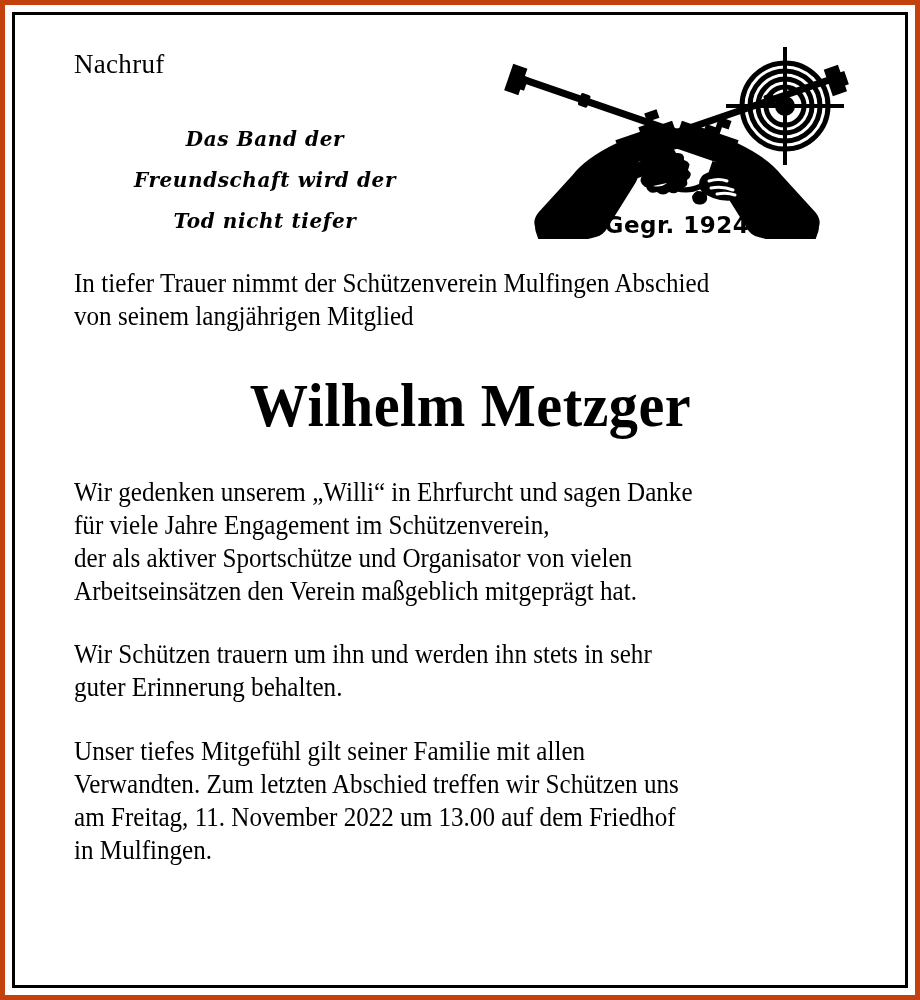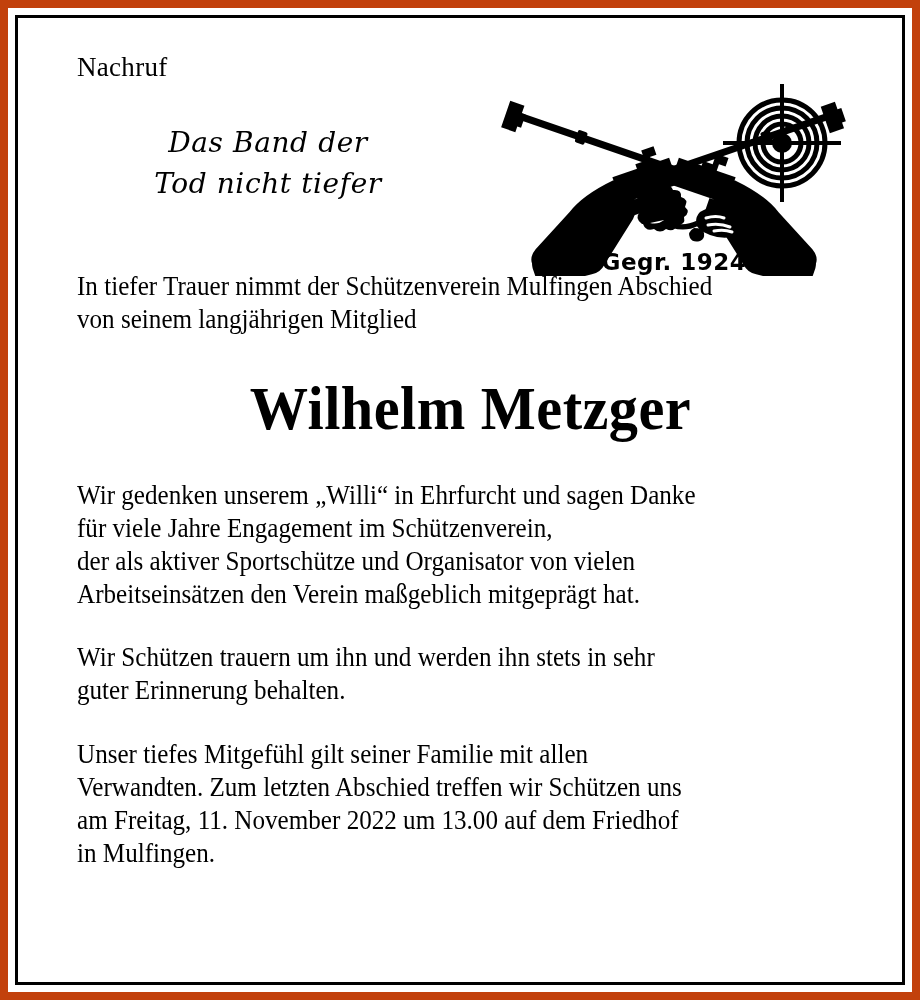--- a/index.html
+++ b/index.html
@@ -16,21 +16,21 @@
     color: #000000;
   }
 
   
   .notice {
     position: relative;
     box-sizing: border-box;
     width: 920px;
     height: 1000px;
     background: #ffffff;
-    border: 8px solid #c2410c;   
+    border: 5px solid #c2410c;   
     padding: 7px;                 
   }
   .notice-inner {
     box-sizing: border-box;
     width: 100%;
     height: 100%;
     border: 3px solid #000000;    
     background: #ffffff;
     position: relative;
     overflow: hidden;
@@ -59,33 +59,33 @@
     letter-spacing: 0.3px;
     white-space: nowrap;
   }
   .motto {
     position: absolute;
     left: 18px;
     top: 104px;
     width: 430px;
     text-align: center;
     font-family: "DejaVu Serif", "Liberation Serif", serif;
-    font-weight: normal;
+    font-weight: bold;
     font-style: italic;
-    font-size: 28px;
+    font-size: 20px;
     line-height: 41px;
     letter-spacing: 0.6px;
   }
   .motto-line { display: block; white-space: nowrap; }
 
   
   .emblem {
     position: absolute;
     right: 24px;
-    top: 36px;
+    top: 2px;
     width: 380px;
     height: 222px;
   }
   .emblem svg { display: block; width: 100%; height: 100%; }
   .emblem-founded {
     position: absolute;
     left: 0;
     right: 0;
     bottom: 2px;
     text-align: center;
@@ -133,20 +133,21 @@
 <div class="notice">
   <div class="notice-inner">
     <div class="content">
 
       <div class="header">
 
         <div class="kicker">Nachruf</div>
 
         <div class="motto">
           <span class="motto-line">Das Band der</span>
+          <span class="motto-line">Freundschaft wird der</span>
           <span class="motto-line">Tod nicht tiefer</span>
         </div>
 
         <div class="emblem">
           <svg viewBox="0 0 380 222" xmlns="http://www.w3.org/2000/svg" aria-hidden="true">
             <g fill="#000000">
 
               <g transform="rotate(19 190 118)">
 
                 <rect x="16" y="112" width="176" height="7" rx="2"></rect>

